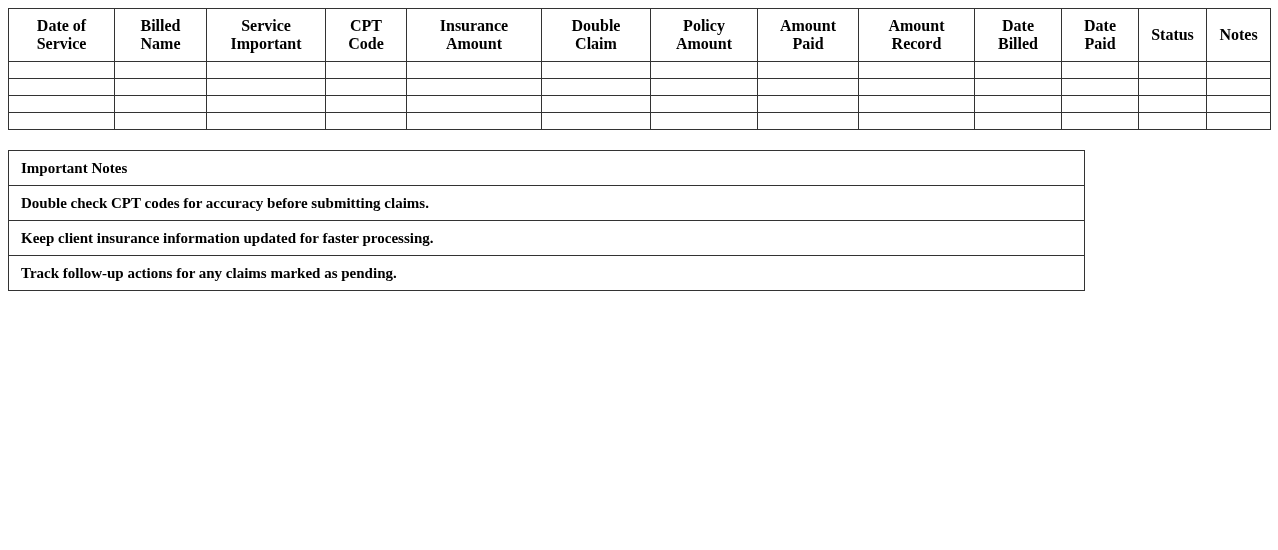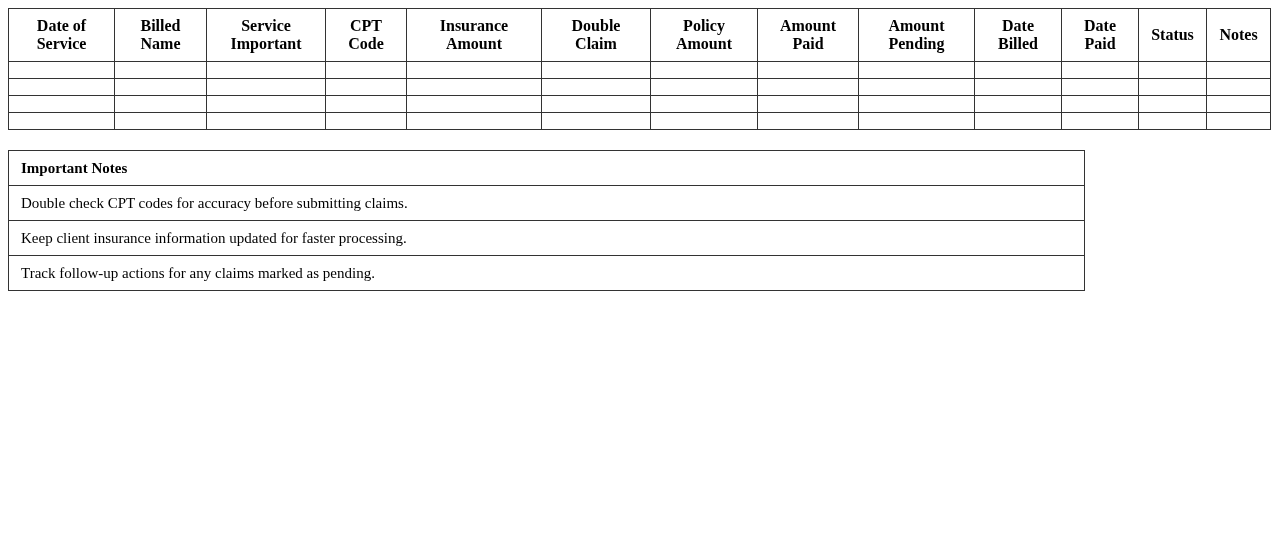--- a/index.html
+++ b/index.html
@@ -4,21 +4,21 @@
 <style>
   html, body { margin:0; padding:0; background:#ffffff; }
   body { width:1278px; height:550px; position:relative; font-family:"Liberation Serif","DejaVu Serif",serif; color:#000; }
   table { border-collapse:collapse; position:absolute; left:8px; }
   #claims { top:8px; width:1262px; table-layout:fixed; }
   #claims th, #claims td { border:1px solid #333; }
   #claims th { height:52px; font-weight:bold; font-size:16px; line-height:18px; text-align:center; padding:0 12px; vertical-align:middle; }
   #claims th.center { text-align:center; padding:0 12px;margin-top:40px; }
   #claims td { height:16px; padding:0; }
   #notes { top:150px; width:1077px; }
-  #notes td { border:1px solid #333; height:34px; padding:0 12px; font-size:15px; vertical-align:middle; }
+  #notes td { border:1px solid #333; height:34px; padding:0 12px; font-size:15px; vertical-align:middle;font-weight:bold; }
   #notes td.head { font-weight:bold; }
 </style>
 </head>
 <body>
 
 <table id="claims">
   <colgroup>
     <col style="width:106px">
       <col style="width:92px">
       <col style="width:119px">
@@ -36,21 +36,21 @@
   <thead>
     <tr>
       <th><span>Date of</span><br><span>Service</span></th>
       <th><span>Billed</span><br><span>Name</span></th>
       <th><span>Service</span><br><span>Important</span></th>
       <th><span>CPT</span><br><span>Code</span></th>
       <th><span>Insurance</span><br><span>Amount</span></th>
       <th><span>Double</span><br><span>Claim</span></th>
       <th><span>Policy</span><br><span>Amount</span></th>
       <th><span>Amount</span><br><span>Paid</span></th>
-      <th><span>Amount</span><br><span>Pending</span></th>
+      <th><span>Amount</span><br><span>Record</span></th>
       <th><span>Date</span><br><span>Billed</span></th>
       <th><span>Date</span><br><span>Paid</span></th>
       <th class="center"><span>Status</span></th>
       <th class="center"><span>Notes</span></th>
     </tr>
   </thead>
   <tbody id="claims-body">
       <tr>
         <td></td>
         <td></td>

